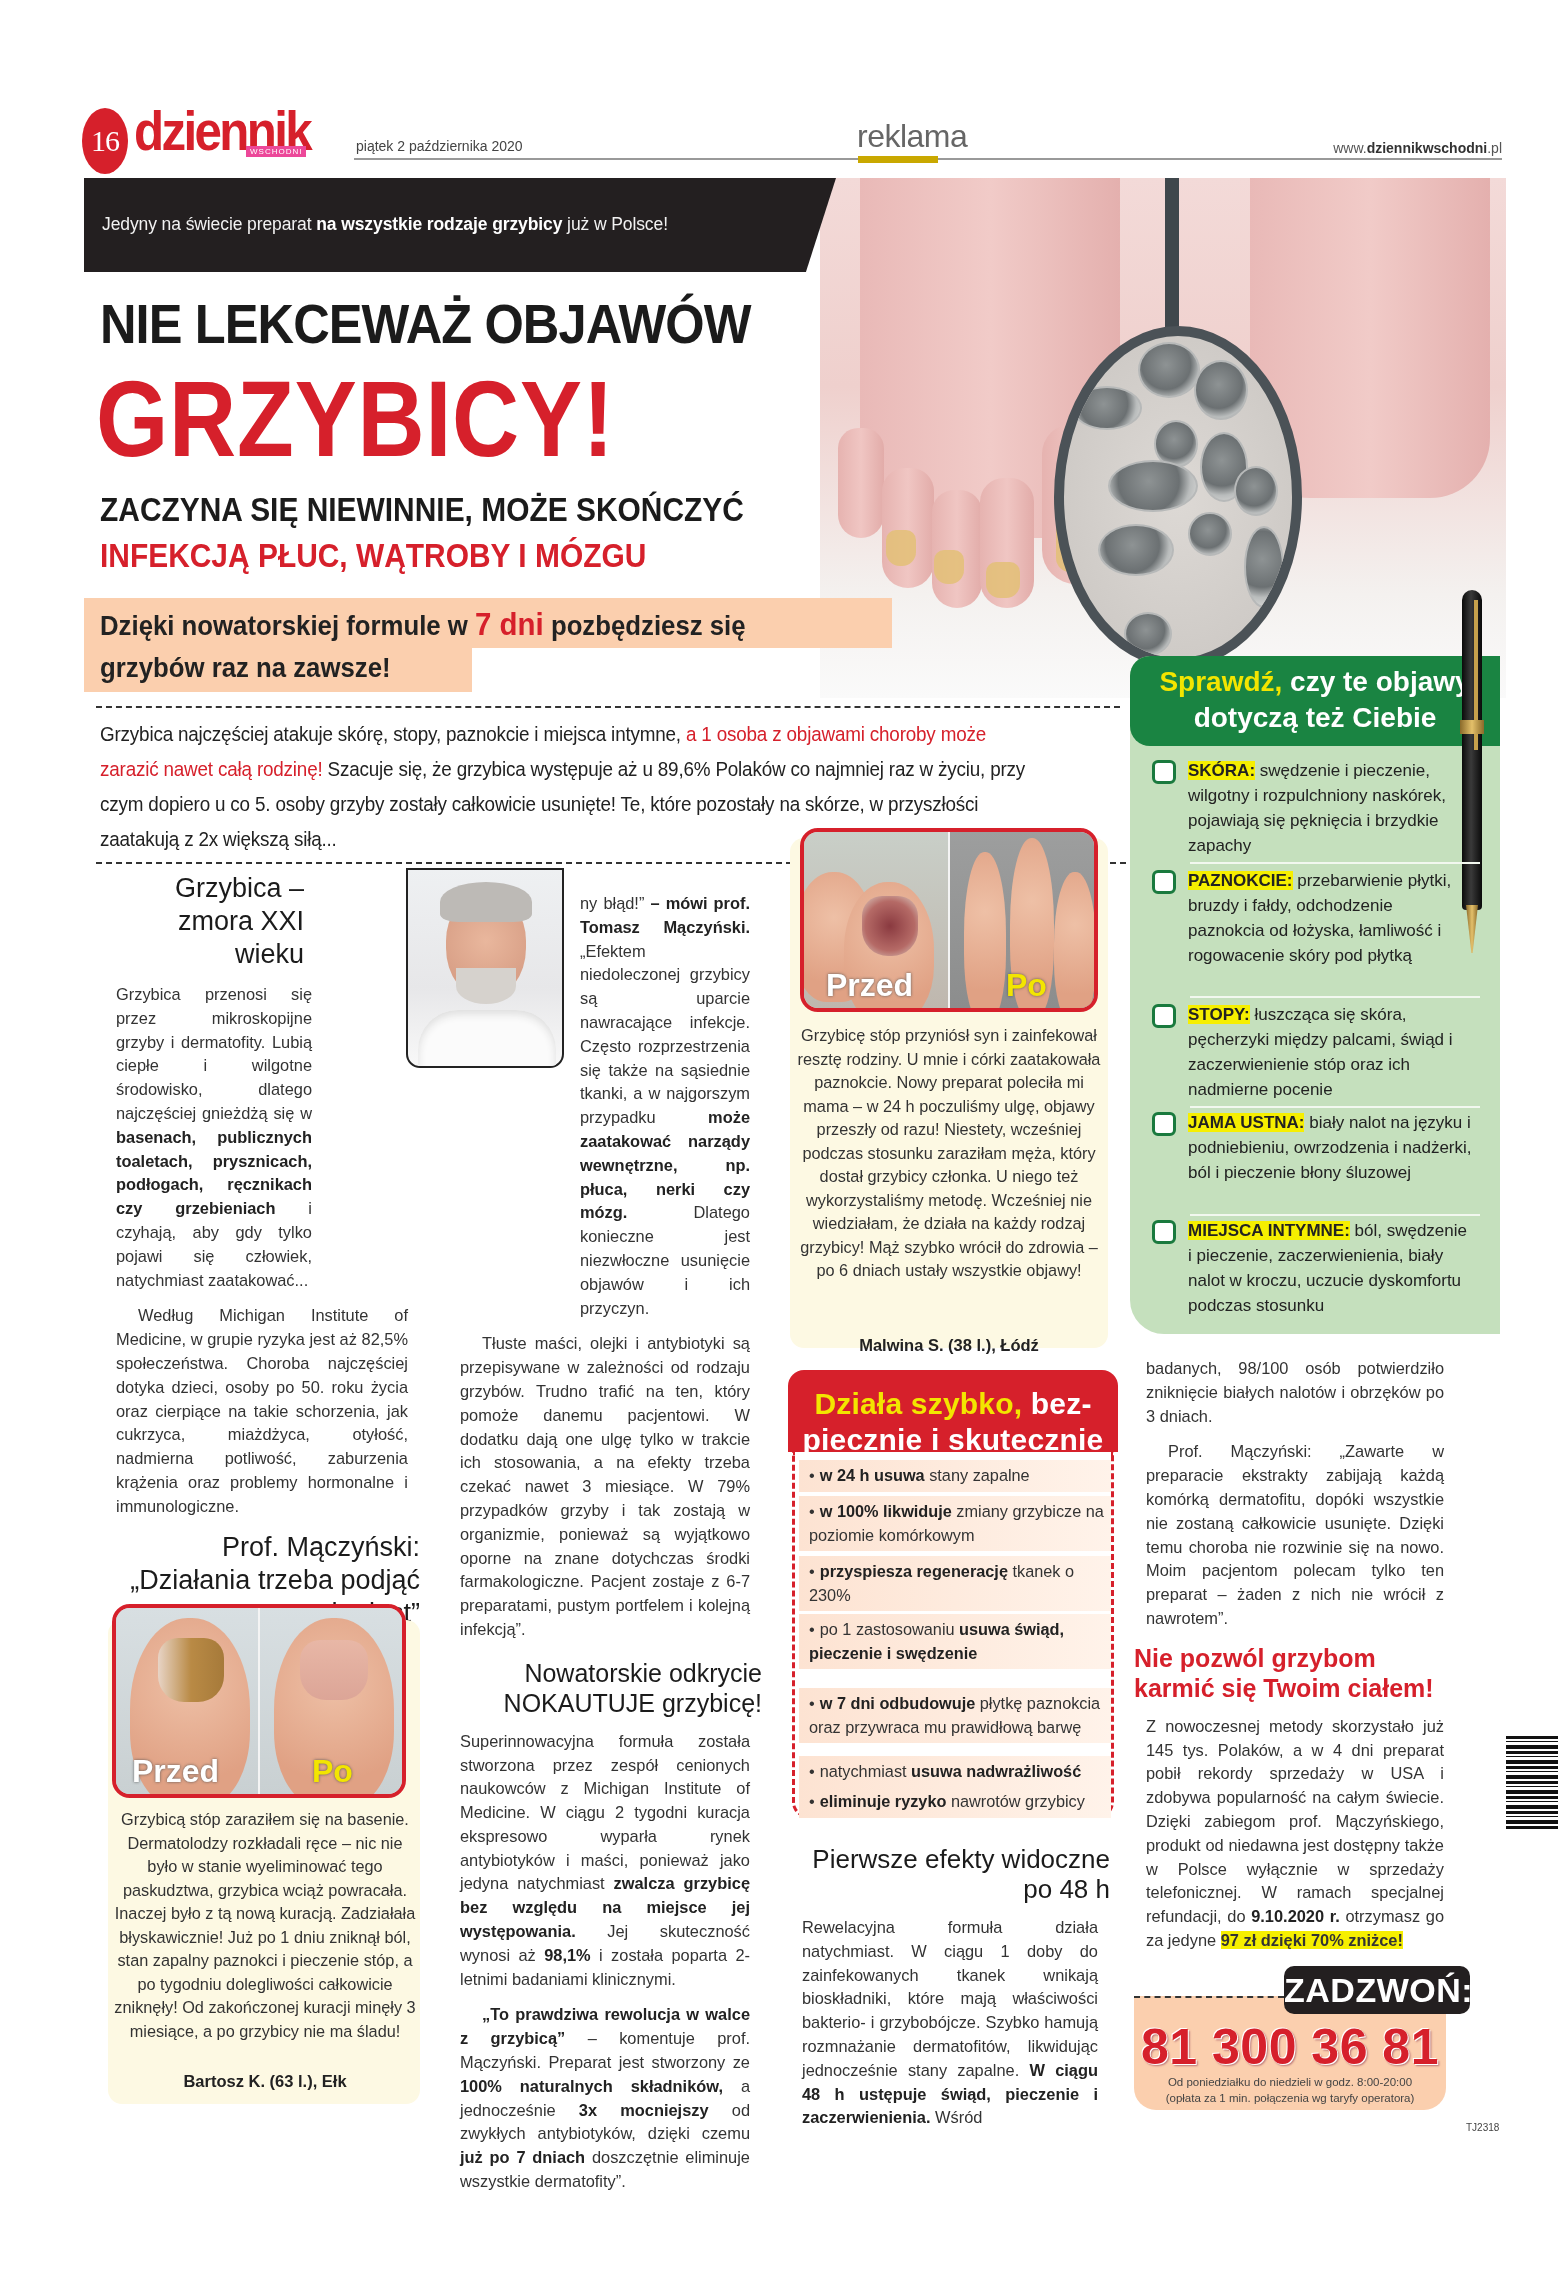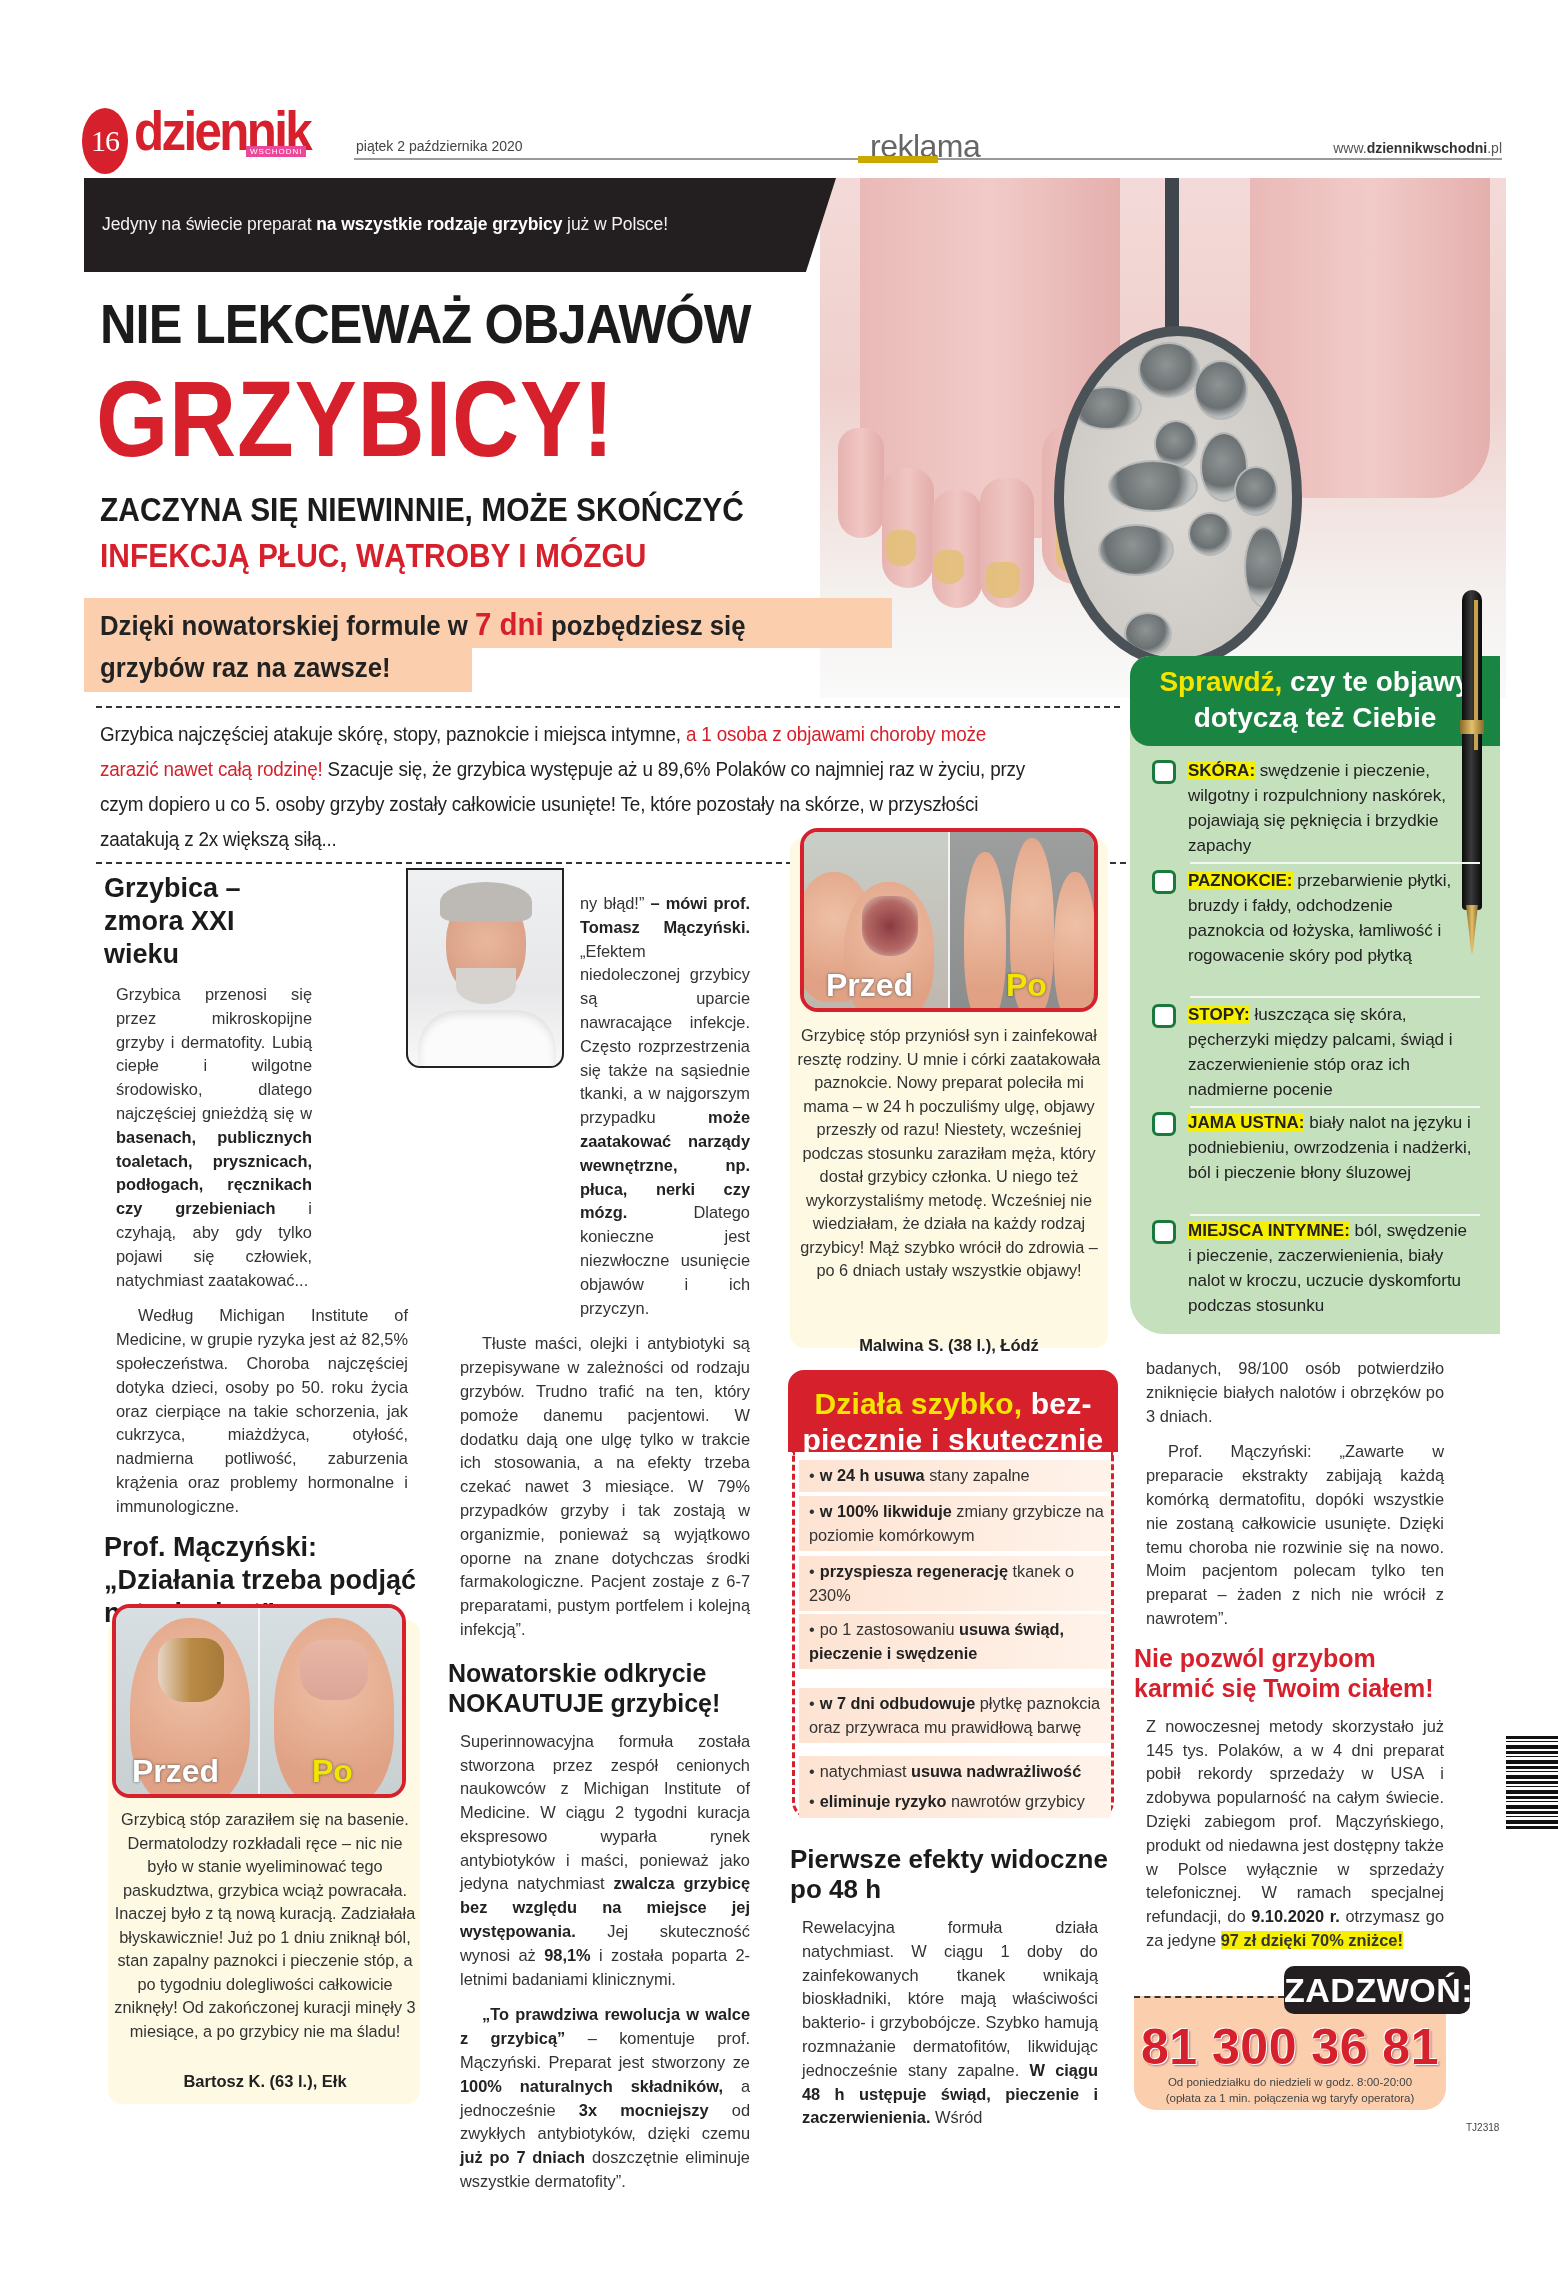--- a/index.html
+++ b/index.html
@@ -8,21 +8,21 @@
 
   
   .masthead { position: absolute; left: 82px; top: 100px; width: 1420px; height: 62px; }
   .page-num { position: absolute; left: 0; top: 8px; width: 46px; height: 66px; border-radius: 50%;
     background: #d6202b; color: #fff; font-family: "Liberation Serif", serif; font-size: 30px;
     display: flex; align-items: center; justify-content: center; letter-spacing: -1px; }
   .logo { position: absolute; left: 52px; top: 0; font-family: "Liberation Sans Narrow", "Liberation Sans", sans-serif;
     font-weight: bold; font-size: 56px; color: #d6202b; letter-spacing: -3px; line-height: 62px; transform: scaleX(0.88); transform-origin: left; }
   .logo-sub { position: absolute; left: 164px; top: 46px; background: #ec4899; color: #fff; font-size: 8px; padding: 1px 4px; letter-spacing: 1px; }
   .pub-date { position: absolute; left: 274px; top: 38px; font-size: 14px; color: #444; }
-  .section-label { position: absolute; left: 775px; top: 28px; font-size: 32px; color: #666; font-weight: 300; letter-spacing: -0.5px; margin-left: 13px; }
+  .section-label { position: absolute; left: 775px; top: 18px; font-size: 32px; color: #666; font-weight: 300; letter-spacing: -0.5px; }
   .section-bar { position: absolute; left: 776px; top: 56px; width: 80px; height: 7px; background: #c9a800; }
   .site-url { position: absolute; right: 0; top: 40px; font-size: 14px; color: #555; }
   .site-url b { color: #333; }
   .mast-rule { position: absolute; left: 272px; top: 58px; width: 1148px; height: 2px; background: #999; }
 
   
   .hero-photo { position: absolute; left: 820px; top: 178px; width: 686px; height: 520px;
     background: linear-gradient(180deg, #f3dad8 0%, #efd0cd 40%, #f4f1ef 80%, #fafafa 100%); overflow: hidden; }
   .foot { position: absolute; background: linear-gradient(90deg, #e9b9b7, #f1cbc8 50%, #e4b0ae); border-radius: 40px 40px 60px 60px; }
   .foot.left { left: 40px; top: -40px; width: 260px; height: 400px; }
@@ -53,21 +53,21 @@
   .dash-rule { position: absolute; height: 0; border-top: 2px dashed #333; }
 
   .intro { position: absolute; left: 100px; top: 716px; width: 1010px; font-size: 20.5px; line-height: 35px; color: #222; transform: scaleX(0.92); transform-origin: left; letter-spacing: -0.2px; }
   .intro .red { color: #d6202b; }
 
   
   .col { position: absolute; font-size: 16.4px; line-height: 23.8px; color: #333; text-align: justify; hyphens: auto; }
   .col p { margin: 12px; }
   .col .indent { text-indent: 22px; }
   .col b { color: #222; }
-  .col-head { font-size: 27px; line-height: 33px; font-weight: bold; color: #1b1b1b; text-align: left; margin: 0 0 8px 0; }
+  .col-head { font-size: 27px; line-height: 33px; font-weight: normal; color: #1b1b1b; text-align: right; margin: 0 0 8px 0; }
 
   .col1 { left: 104px; top: 872px; width: 316px; }
   .col2 { left: 448px; top: 880px; width: 314px; }
   .col3 { left: 790px; top: 1844px; width: 320px; }
   .col4 { left: 1134px; top: 1345px; width: 322px; }
 
   .doctor-photo { position: absolute; left: 406px; top: 868px; width: 158px; height: 200px; border: 2px solid #222; border-radius: 0 0 14px 14px;
     background: linear-gradient(180deg, #eef0f2 0%, #e7e7e9 60%, #f8f8f8 100%); overflow: hidden; }
   .doc-face { position: absolute; left: 38px; top: 24px; width: 80px; height: 104px; border-radius: 45% 45% 48% 48%; background: radial-gradient(circle at 50% 45%, #e9b79d 0%, #d89f86 70%); }
   .doc-hair { position: absolute; left: 32px; top: 12px; width: 92px; height: 40px; border-radius: 50% 50% 20% 20%; background: #bdbab6; }

